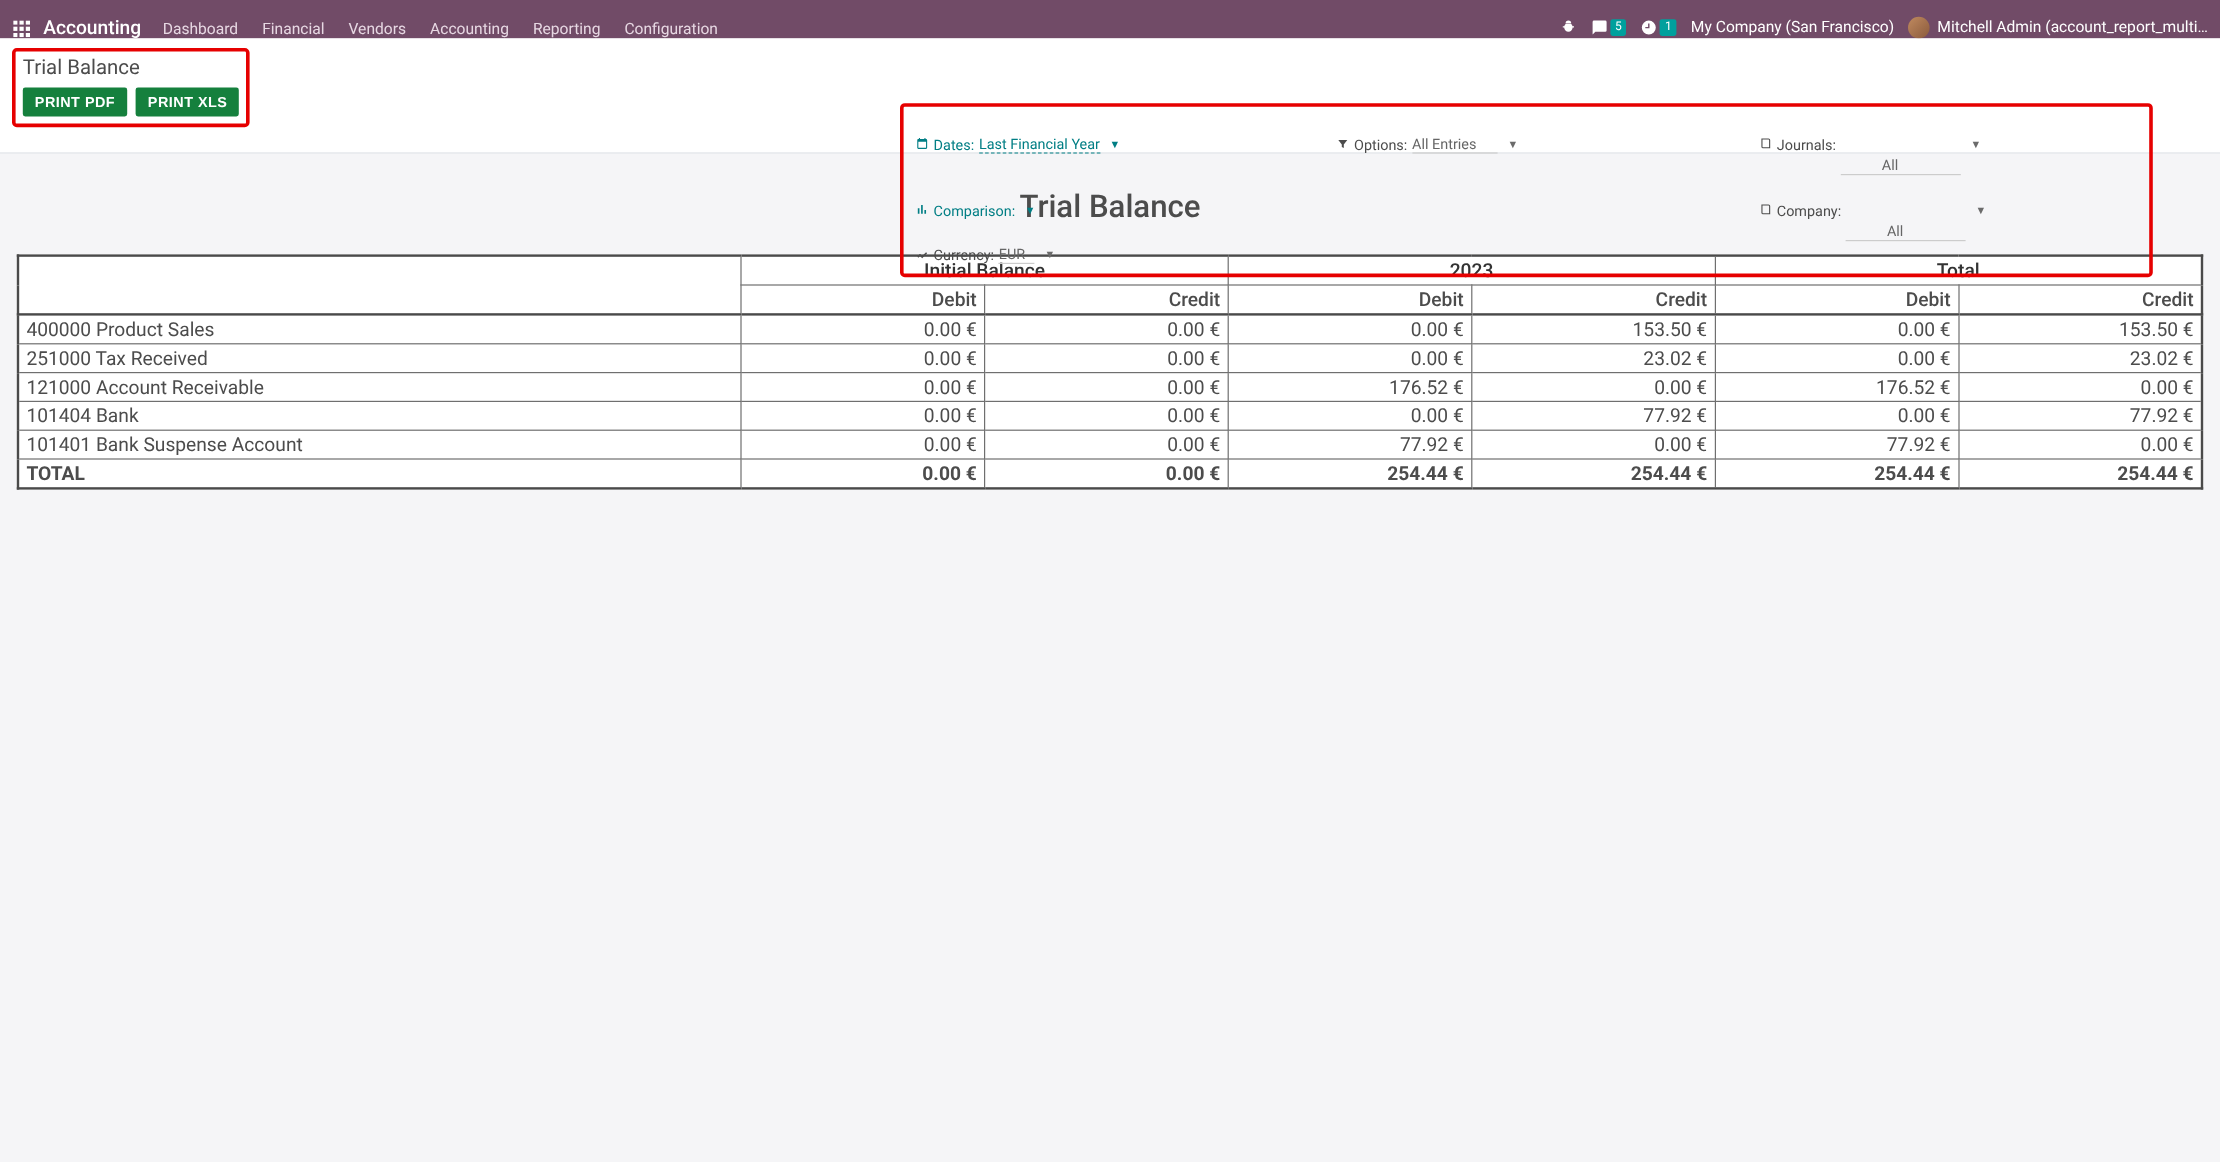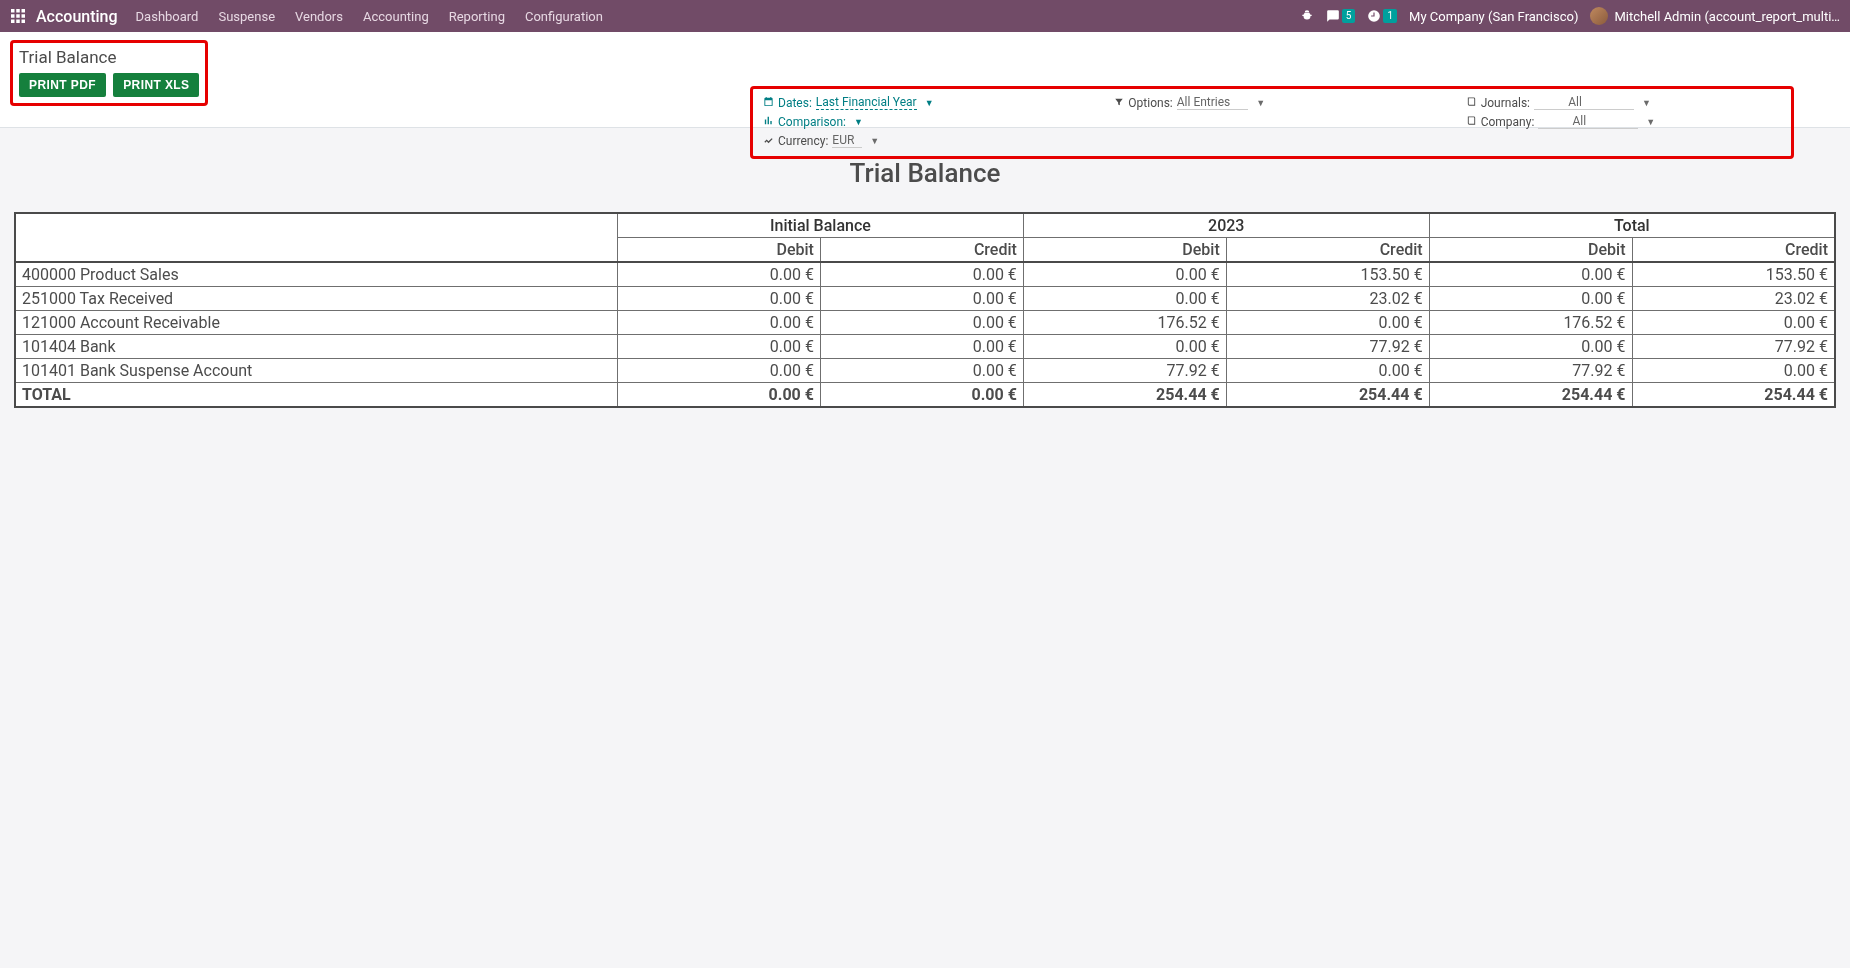--- a/index.html
+++ b/index.html
@@ -11,21 +11,21 @@
     width: 1850px;
     height: 968px;
     overflow: hidden;
   }
   
   .navbar {
     background: #714B67;
     color: #fff;
     height: 32px;
     display: flex;
-    align-items: center;
+    align-items: flex-end;
     padding: 0 10px;
     font-size: 13px;
   }
   .navbar .apps-icon {
     width: 16px; height: 16px;
     display: inline-flex; align-items: center; justify-content: center;
     margin-right: 10px;
   }
   .navbar .apps-icon svg { fill: #fff; }
   .navbar .brand {
@@ -152,21 +152,21 @@
     font-size: 9px;
     color: #017e84;
     margin-left: 4px;
     cursor: pointer;
   }
   .filter-col2, .filter-col3 {
     display: flex;
     align-items: center;
     justify-content: flex-start;
   }
-  .filter-col3 .value-plain { min-width: 100px; }
+  .filter-col3 .value-plain { min-width: 100px; margin-top: 36px; }
   .comparison-label { color: #017e84; }
   
   .report-wrap {
     padding: 30px 14px 20px 14px;
     background: #f5f5f7;
   }
   .report-title {
     text-align: center;
     font-size: 26px;
     color: #4c4c4c;
@@ -234,21 +234,21 @@
         <rect x="0" y="6" width="4" height="4"></rect>
         <rect x="6" y="6" width="4" height="4"></rect>
         <rect x="12" y="6" width="4" height="4"></rect>
         <rect x="0" y="12" width="4" height="4"></rect>
         <rect x="6" y="12" width="4" height="4"></rect>
         <rect x="12" y="12" width="4" height="4"></rect>
       </svg>
   </span>
   <span class="brand">Accounting</span>
   <span class="nav-link">Dashboard</span>
-  <span class="nav-link">Suspense</span>
+  <span class="nav-link">Financial</span>
   <span class="nav-link">Vendors</span>
   <span class="nav-link">Accounting</span>
   <span class="nav-link">Reporting</span>
   <span class="nav-link">Configuration</span>
   <span class="spacer"></span>
   <div class="right">
     <span class="icon-btn">
       <svg width="14" height="14" viewBox="0 0 24 24" fill="#fff">
           <path d="M12 2a4 4 0 0 1 4 4h-8a4 4 0 0 1 4-4zm8 10h-2a6 6 0 0 1-12 0H4v-2h2.1A6 6 0 0 1 8 7h8a6 6 0 0 1 1.9 3H20v2z"></path>
         </svg>

